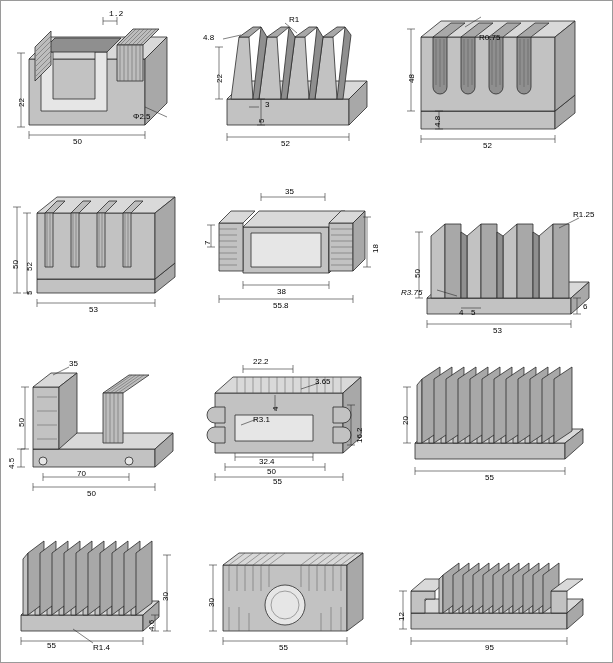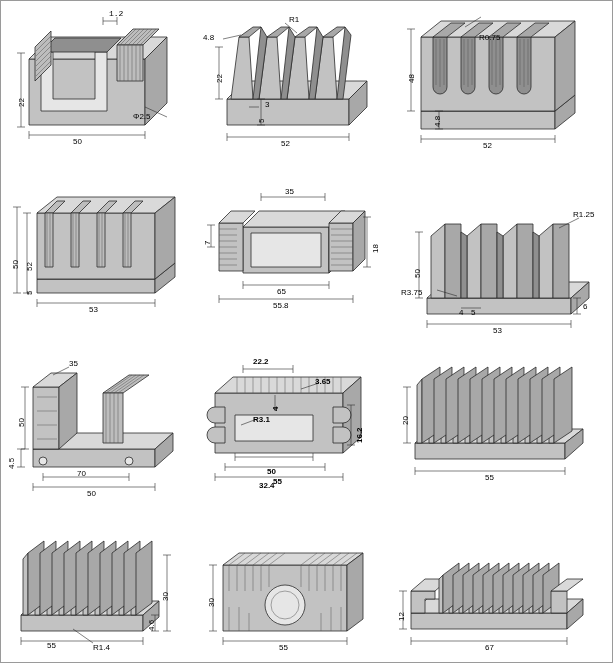--- a/index.html
+++ b/index.html
@@ -295,21 +295,21 @@
         <line x1="42" y1="110" x2="42" y2="118"></line>
         <line x1="128" y1="110" x2="128" y2="118"></line>
         <line x1="18" y1="128" x2="152" y2="128"></line>
         <line x1="18" y1="124" x2="18" y2="132"></line>
         <line x1="152" y1="124" x2="152" y2="132"></line>
       </g>
     </svg>
     <div class="cap" style="left:84px;top:16px;">35</div>
     <div class="cap v" style="left:170px;top:82px;">18</div>
     <div class="cap v" style="left:2px;top:74px;">7</div>
-    <div class="cap" style="left:76px;top:116px;">65</div>
+    <div class="cap" style="left:76px;top:116px;">38</div>
     <div class="cap" style="left:72px;top:130px;">55.8</div>
   </div>
 
   <div class="cell" style="left:400px;top:170px;width:212px;height:150px;margin-top:31px;">
     <svg width="212" height="150" viewBox="0 0 212 150">
       <polygon class="f-front ln" points="26,96 26,112 170,112 170,96"></polygon>
       <polygon class="f-top ln" points="26,96 44,80 188,80 170,96"></polygon>
       <polygon class="f-side ln" points="170,96 188,80 188,96 170,112"></polygon>
 
       <g>
@@ -336,21 +336,21 @@
         <line x1="170" y1="118" x2="170" y2="126"></line>
         <line x1="176" y1="96" x2="176" y2="112"></line>
         <line x1="172" y1="96" x2="180" y2="96"></line>
         <line x1="172" y1="112" x2="180" y2="112"></line>
         <line x1="158" y1="26" x2="178" y2="16"></line>
         <line x1="36" y1="88" x2="56" y2="94"></line>
       </g>
     </svg>
     <div class="cap" style="left:172px;top:8px;">R1.25</div>
     <div class="cap v" style="left:12px;top:76px;">50</div>
-    <div class="cap" style="left:0px;top:86px;">R3.75</div>
+    <div class="cap" style="left:0px;top:86px;font-style:italic;">R3.75</div>
     <div class="cap" style="left:58px;top:106px;">4</div>
     <div class="cap" style="left:70px;top:106px;">5</div>
     <div class="cap" style="left:92px;top:124px;">53</div>
     <div class="cap" style="left:182px;top:100px;">6</div>
   </div>
 
   <div class="cell" style="left:6px;top:352px;width:190px;height:150px;">
     <svg width="190" height="150" viewBox="0 0 190 150">
       <polygon class="f-front ln" points="26,96 26,114 148,114 148,96"></polygon>
       <polygon class="f-top ln" points="26,96 44,80 166,80 148,96"></polygon>
@@ -398,21 +398,21 @@
         <line x1="46" y1="22" x2="62" y2="14"></line>
       </g>
     </svg>
     <div class="cap" style="left:62px;top:6px;">35</div>
     <div class="cap v" style="left:10px;top:74px;">50</div>
     <div class="cap v" style="left:0px;top:116px;">4.5</div>
     <div class="cap" style="left:70px;top:116px;">70</div>
     <div class="cap" style="left:80px;top:136px;">50</div>
   </div>
 
-  <div class="cell" style="left:200px;top:352px;width:190px;height:150px;font-weight:bold;">
+  <div class="cell" style="left:200px;top:352px;width:190px;height:150px;">
     <svg width="190" height="150" viewBox="0 0 190 150">
 
       <polygon class="f-front ln" points="14,40 14,100 142,100 142,40"></polygon>
       <polygon class="f-top ln" points="14,40 32,24 160,24 142,40"></polygon>
       <polygon class="f-side ln" points="142,40 160,24 160,84 142,100"></polygon>
 
       <polygon class="f-light ln" points="34,62 34,88 112,88 112,62"></polygon>
 
       <g class="thin">
         <line x1="36" y1="24" x2="36" y2="40"></line>
@@ -459,21 +459,21 @@
         <line x1="14" y1="124" x2="142" y2="124"></line>
         <line x1="14" y1="120" x2="14" y2="128"></line>
         <line x1="142" y1="120" x2="142" y2="128"></line>
       </g>
     </svg>
     <div class="cap" style="left:52px;top:4px;">22.2</div>
     <div class="cap" style="left:114px;top:24px;">3.65</div>
     <div class="cap v" style="left:70px;top:58px;">4</div>
     <div class="cap" style="left:52px;top:62px;">R3.1</div>
     <div class="cap v" style="left:154px;top:90px;">16.2</div>
-    <div class="cap" style="left:58px;top:104px;margin-top:24px;">32.4</div>
+    <div class="cap" style="left:58px;top:104px;">32.4</div>
     <div class="cap" style="left:66px;top:114px;">50</div>
     <div class="cap" style="left:72px;top:124px;">55</div>
   </div>
 
   <div class="cell" style="left:394px;top:352px;width:212px;height:150px;">
     <svg width="212" height="150" viewBox="0 0 212 150">
       <polygon class="f-front ln" points="20,90 20,106 170,106 170,90"></polygon>
       <polygon class="f-top ln" points="20,90 38,76 188,76 170,90"></polygon>
       <polygon class="f-side ln" points="170,90 188,76 188,90 170,106"></polygon>
       <g>
@@ -657,16 +657,16 @@
       <g class="dim">
         <line x1="8" y1="56" x2="8" y2="94"></line>
         <line x1="4" y1="56" x2="12" y2="56"></line>
         <line x1="4" y1="94" x2="12" y2="94"></line>
         <line x1="16" y1="106" x2="172" y2="106"></line>
         <line x1="16" y1="102" x2="16" y2="110"></line>
         <line x1="172" y1="102" x2="172" y2="110"></line>
       </g>
     </svg>
     <div class="cap v" style="left:2px;top:86px;">12</div>
-    <div class="cap" style="left:90px;top:108px;">67</div>
+    <div class="cap" style="left:90px;top:108px;">95</div>
   </div>
 
 </div>
 
 </body></html>

